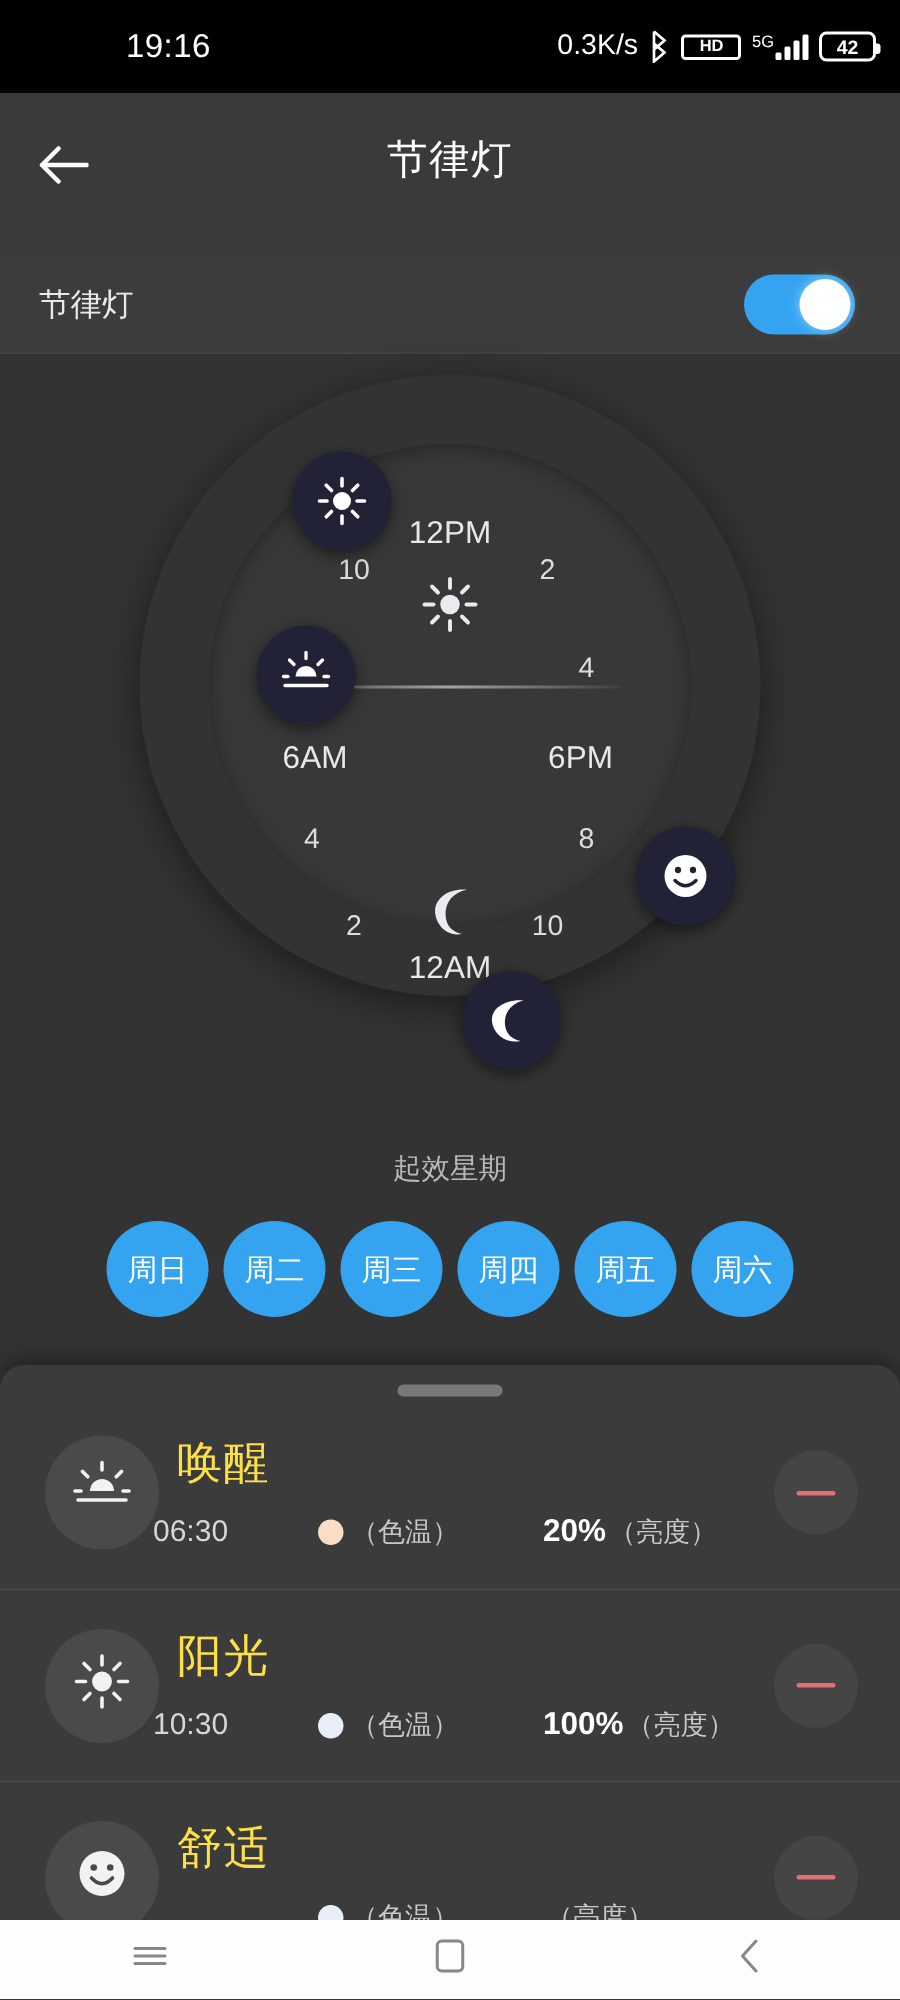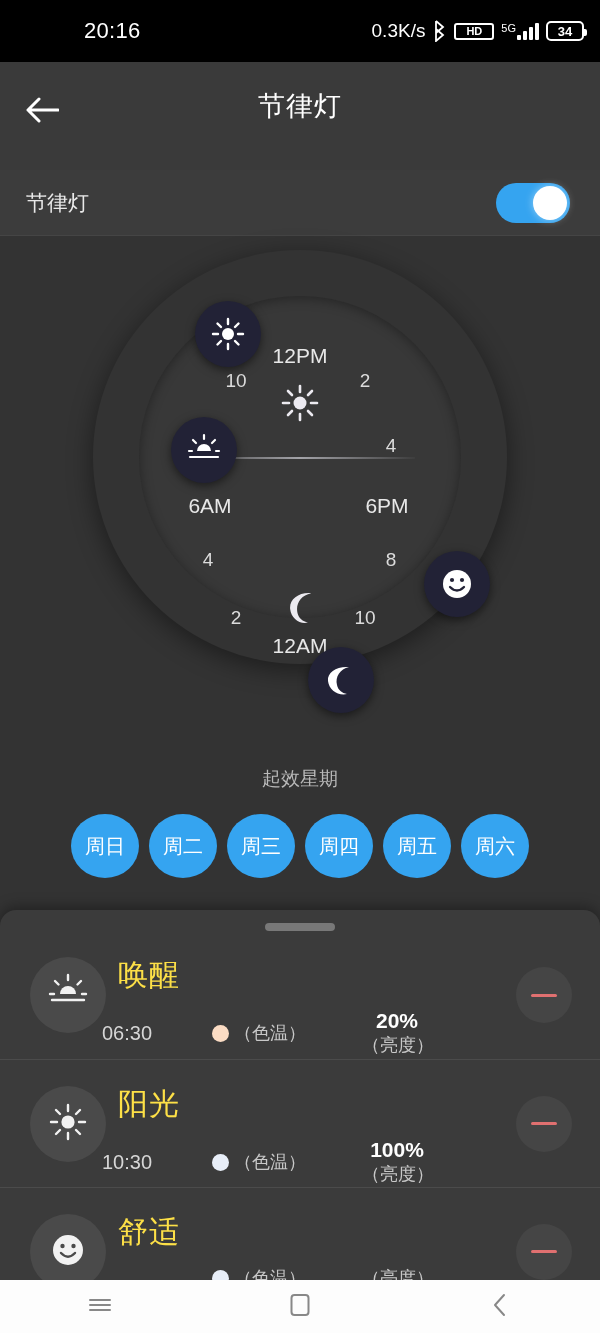--- a/index.html
+++ b/index.html
@@ -152,21 +152,21 @@
     position:absolute; left:30px; top:50%; transform:translateY(-50%);
     width:76px; height:76px; border-radius:50%; background:#4a4a4a;
     display:flex; align-items:center; justify-content:center;
   }
   .scene-name { position:absolute; left:118px; top:24px; color:#fde047; font-size:30px; letter-spacing:1px; }
   .scene-meta { position:absolute; left:102px; top:78px; display:flex; align-items:center; }
   .scene-time { color:#d6d6d6; font-size:20px; width:110px; }
   .ct-wrap { display:flex; align-items:center; width:150px; }
   .ct-dot { width:17px; height:17px; border-radius:50%; margin-right:5px; display:block; }
   .ct-label, .br-label { color:#c8c8c8; font-size:18px; }
-  .br-wrap { display:flex; align-items:center;flex-direction:column; }
+  .br-wrap { display:flex; align-items:center; }
   .br-value { color:#fff; font-size:21px; font-weight:bold; margin-right:2px; }
   .remove-btn {
     position:absolute; right:28px; top:50%; transform:translateY(-50%);
     width:56px; height:56px; border-radius:50%; background:#454545;
     display:flex; align-items:center; justify-content:center; cursor:pointer;
   }
   .remove-btn i { display:block; width:26px; height:3px; background:#e07070; border-radius:2px; }
 
   
   .navbar {
@@ -174,40 +174,40 @@
     background:#fdfdfd; display:flex; align-items:center; justify-content:space-around;
   }
   .navbar div { width:90px; display:flex; align-items:center; justify-content:center; cursor:pointer; }
 </style>
 </head>
 <body>
 
 <div class="phone">
 
   <div class="statusbar">
-    <div class="sb-time">20:16</div>
+    <div class="sb-time">19:16</div>
     <div class="sb-right">
       <span class="sb-speed">0.3K/s</span>
       <span class="sb-bt">
         <svg width="15" height="22" viewBox="0 0 15 22">
           <path d="M4 1 L11 7 L4 13 L4 1 M4 9 L11 15 L4 21 L4 9" fill="none" stroke="#fff" stroke-width="1.8"></path>
         </svg>
       </span>
       <span class="sb-hd">HD</span>
       <span class="sb-5g-wrap">
         <span class="sb-5g">5G</span>
         <span class="bars">
             <i></i>
             <i></i>
             <i></i>
             <i></i>
           </span>
       </span>
       <span class="batt">
-        <span>34</span>
+        <span>42</span>
       </span>
     </div>
   </div>
 
   <div class="appbar">
     <div class="back-btn">
       <span>
         <svg width="34" height="30" viewBox="0 0 34 30">
           <path d="M14 4 L3 15 L14 26 M3 15 L33 15" fill="none" stroke="#fff" stroke-width="3" stroke-linecap="round" stroke-linejoin="round"></path>
         </svg>

